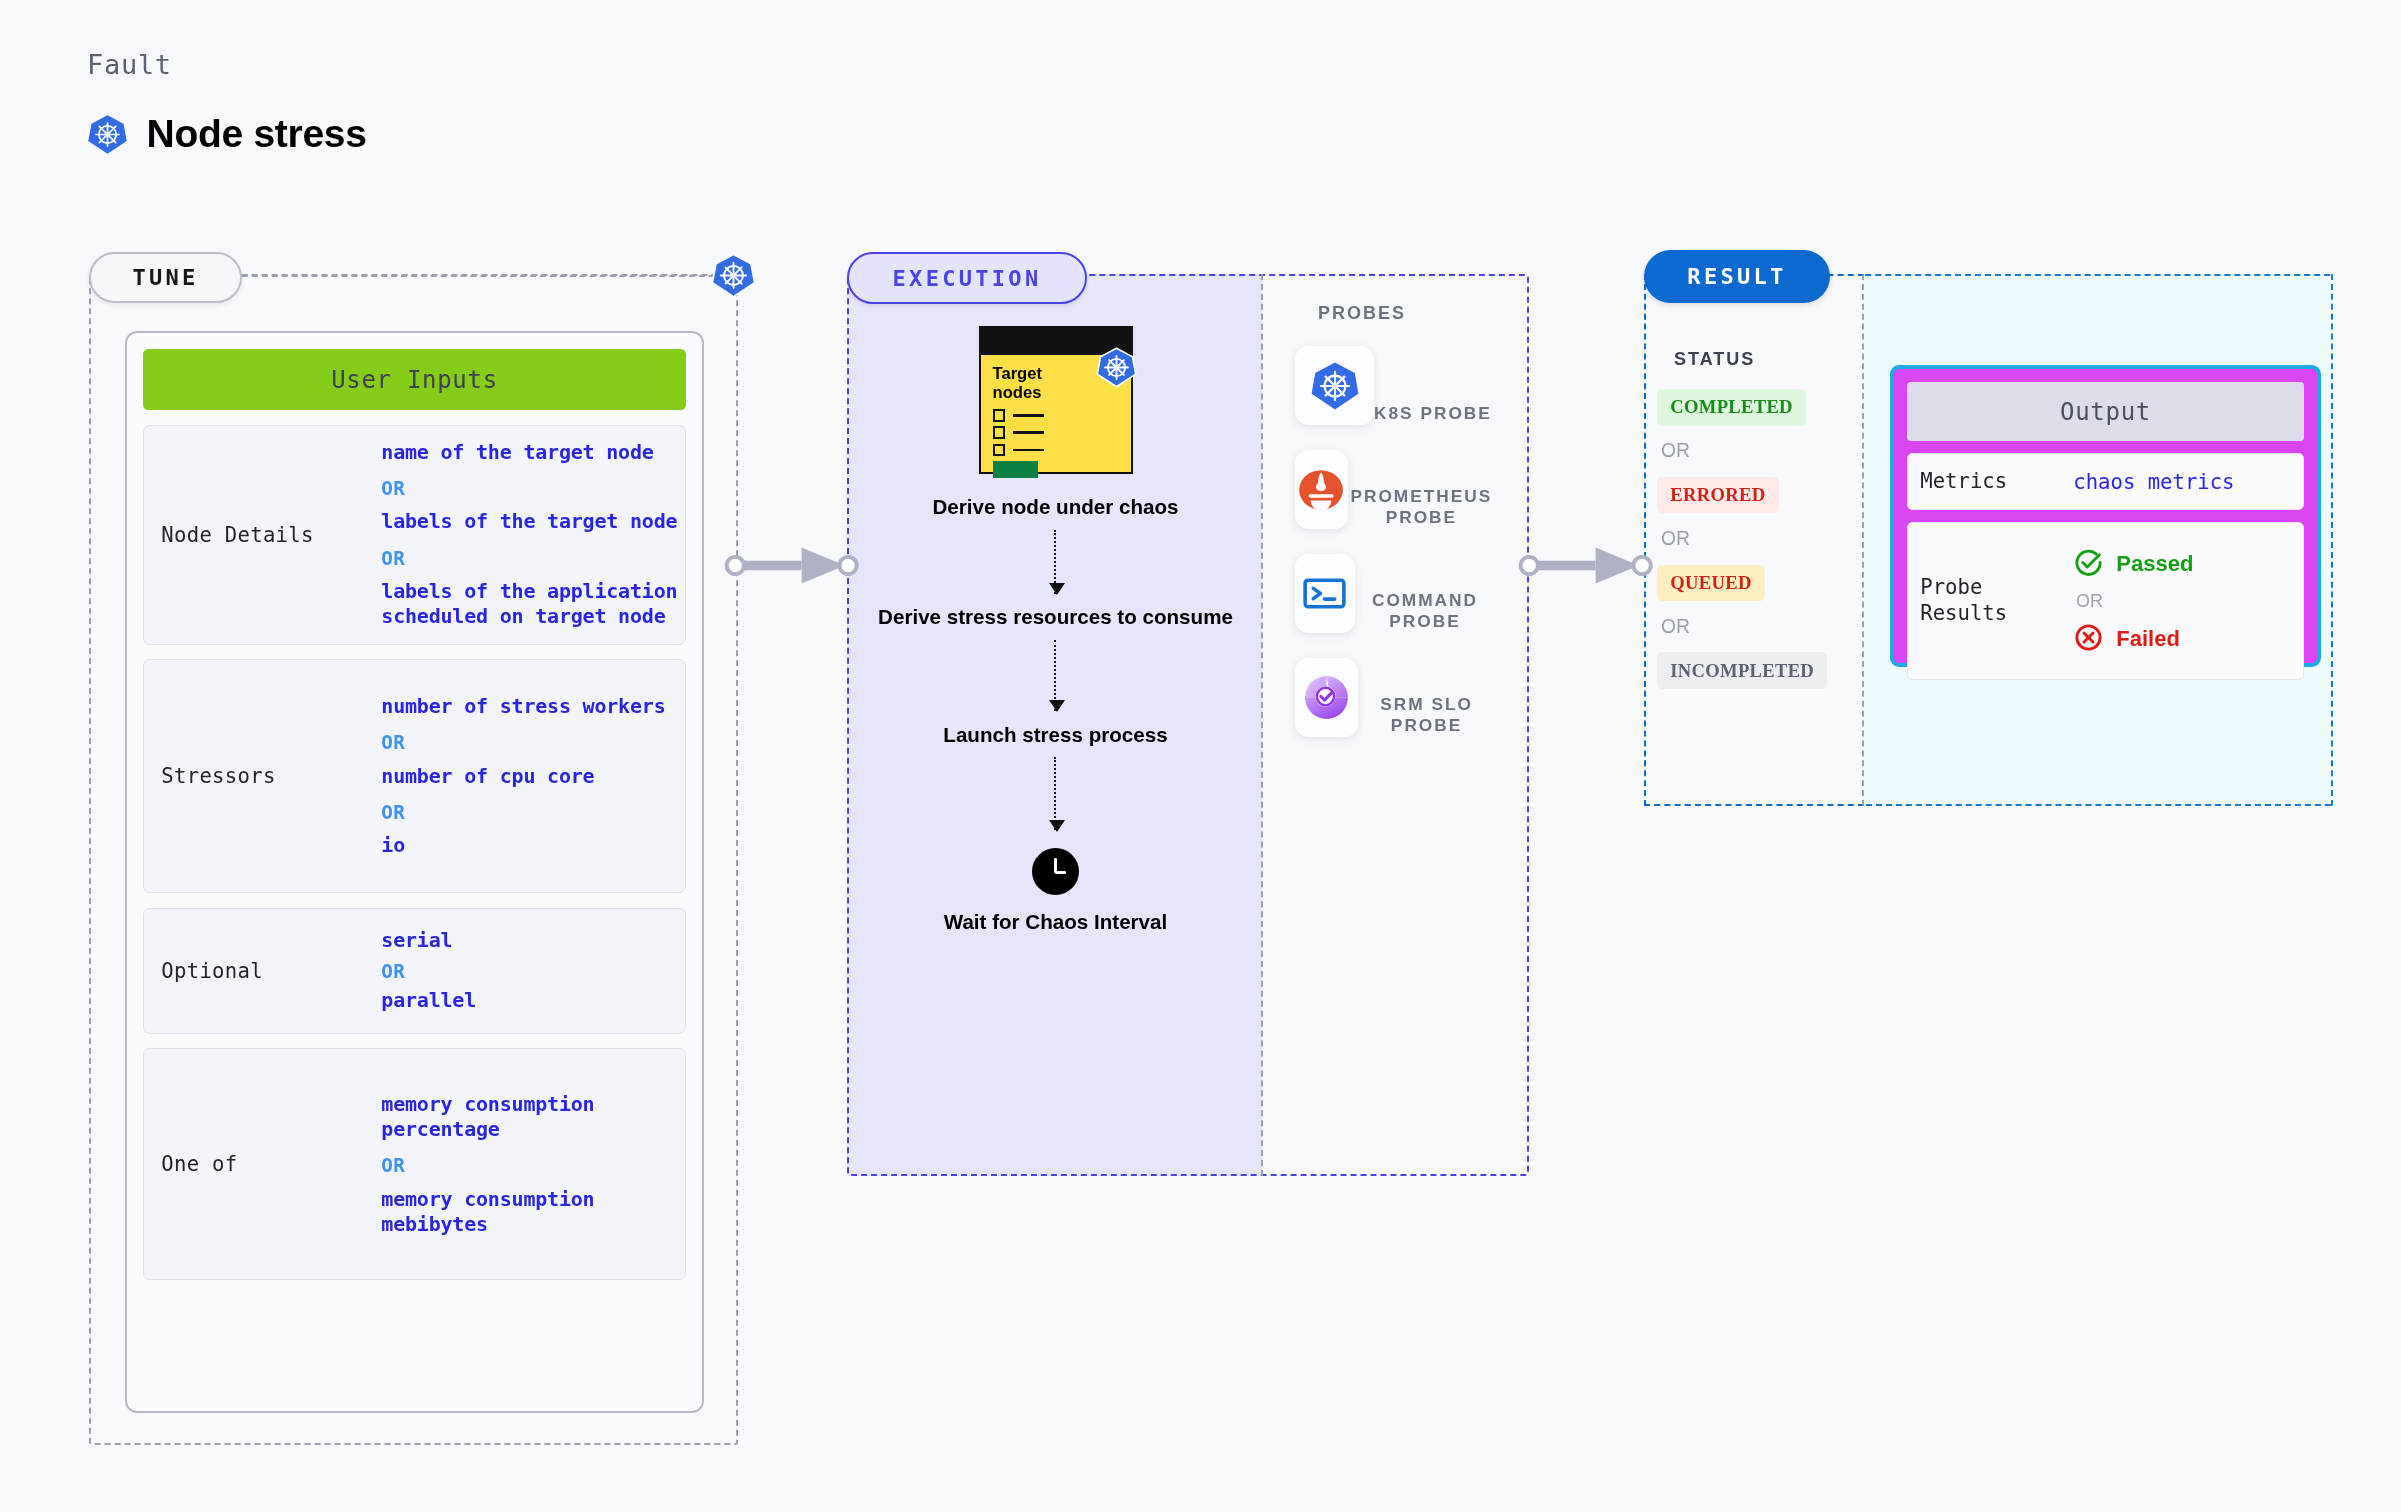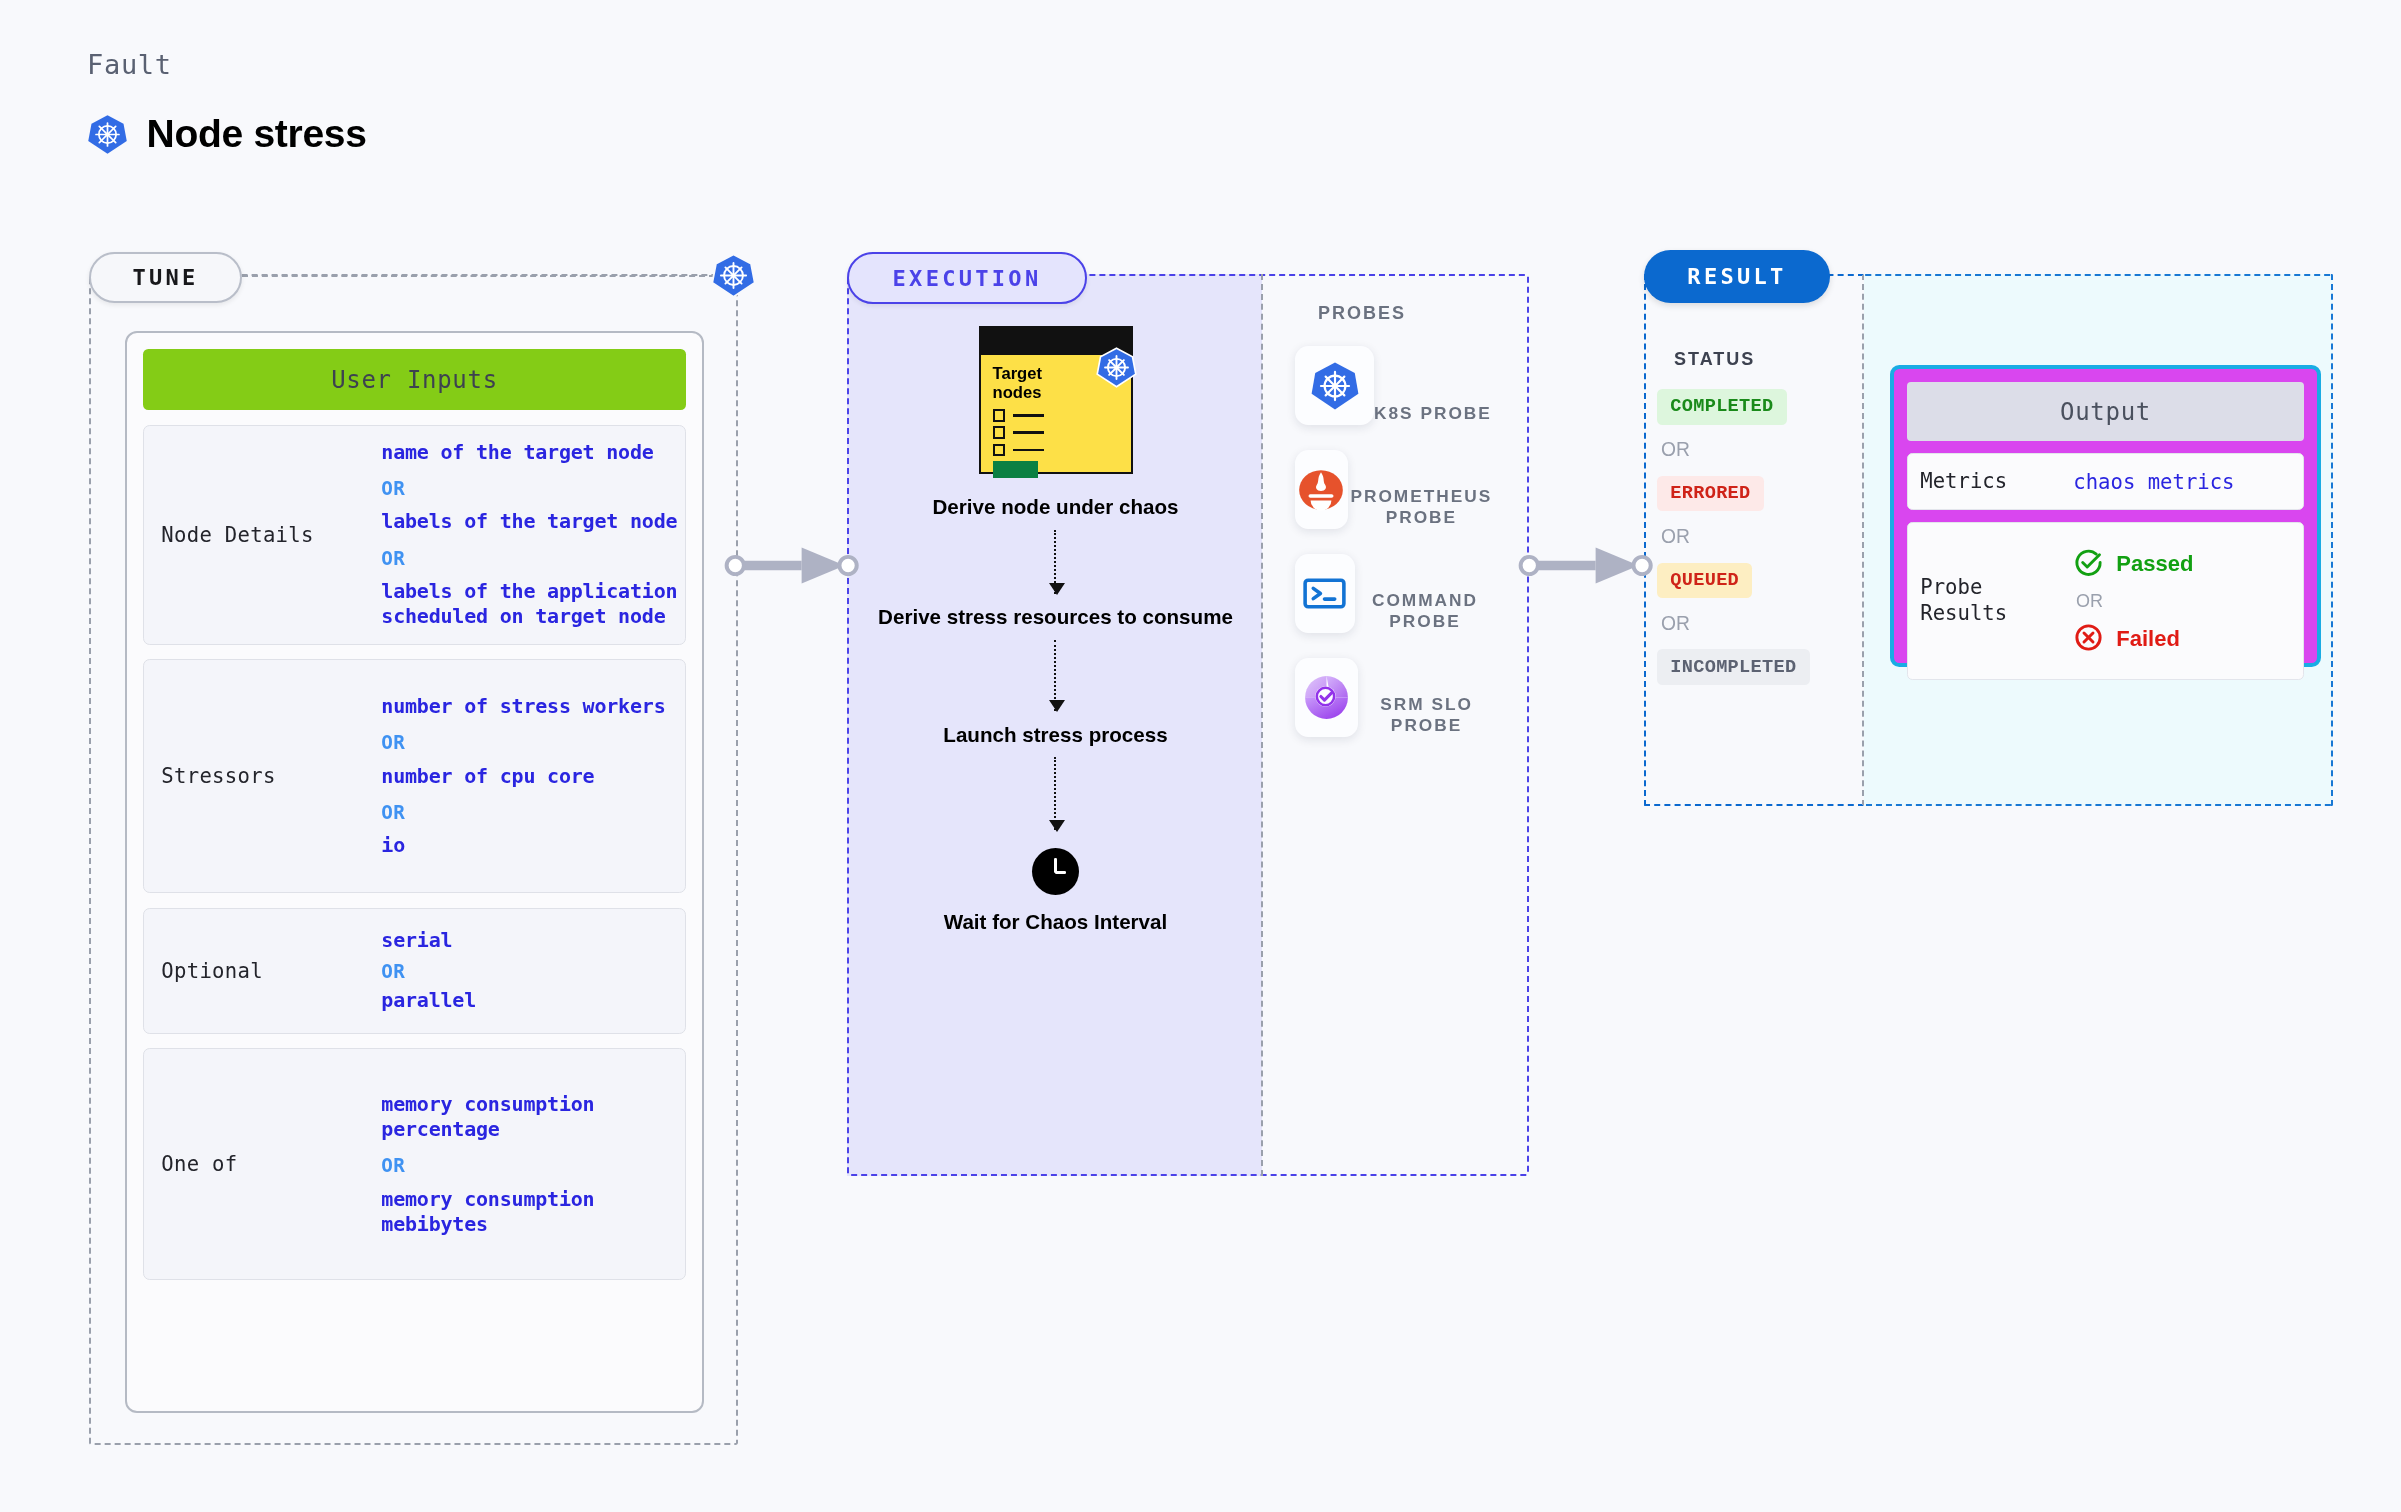--- a/index.html
+++ b/index.html
@@ -225,21 +225,21 @@
     position: absolute; left: 1674px; top: 349px;
     font-family: "Liberation Sans", sans-serif;
     font-size: 18px; font-weight: bold; color: #3d4250; letter-spacing: 2px;
   }
   .status-col {
     position: absolute; left: 1657px; top: 389px; width: 200px;
   }
   .badge {
     display: inline-block;
     padding: 7.3px 13.3px; border-radius: 5.3px;
-    font-family: Liberation Mono, monospace;
+    font-family: Liberation Serif, serif;
     font-size: 18.6px; font-weight: bold; letter-spacing: 0.3px;
   }
   .b-completed { background: #ddf6dd; color: #1a8a1a; }
   .b-errored   { background: #fde9e8; color: #cf2318; }
   .b-queued    { background: #fdeec2; color: #cf2318; }
   .b-incomplete{ background: #eceef2; color: #5c6272; }
   .or-grey {
     font-family: "Liberation Sans", sans-serif;
     font-size: 19.3px; color: #9aa0ad;
     margin: 14.6px 0 14.6px 4px;

